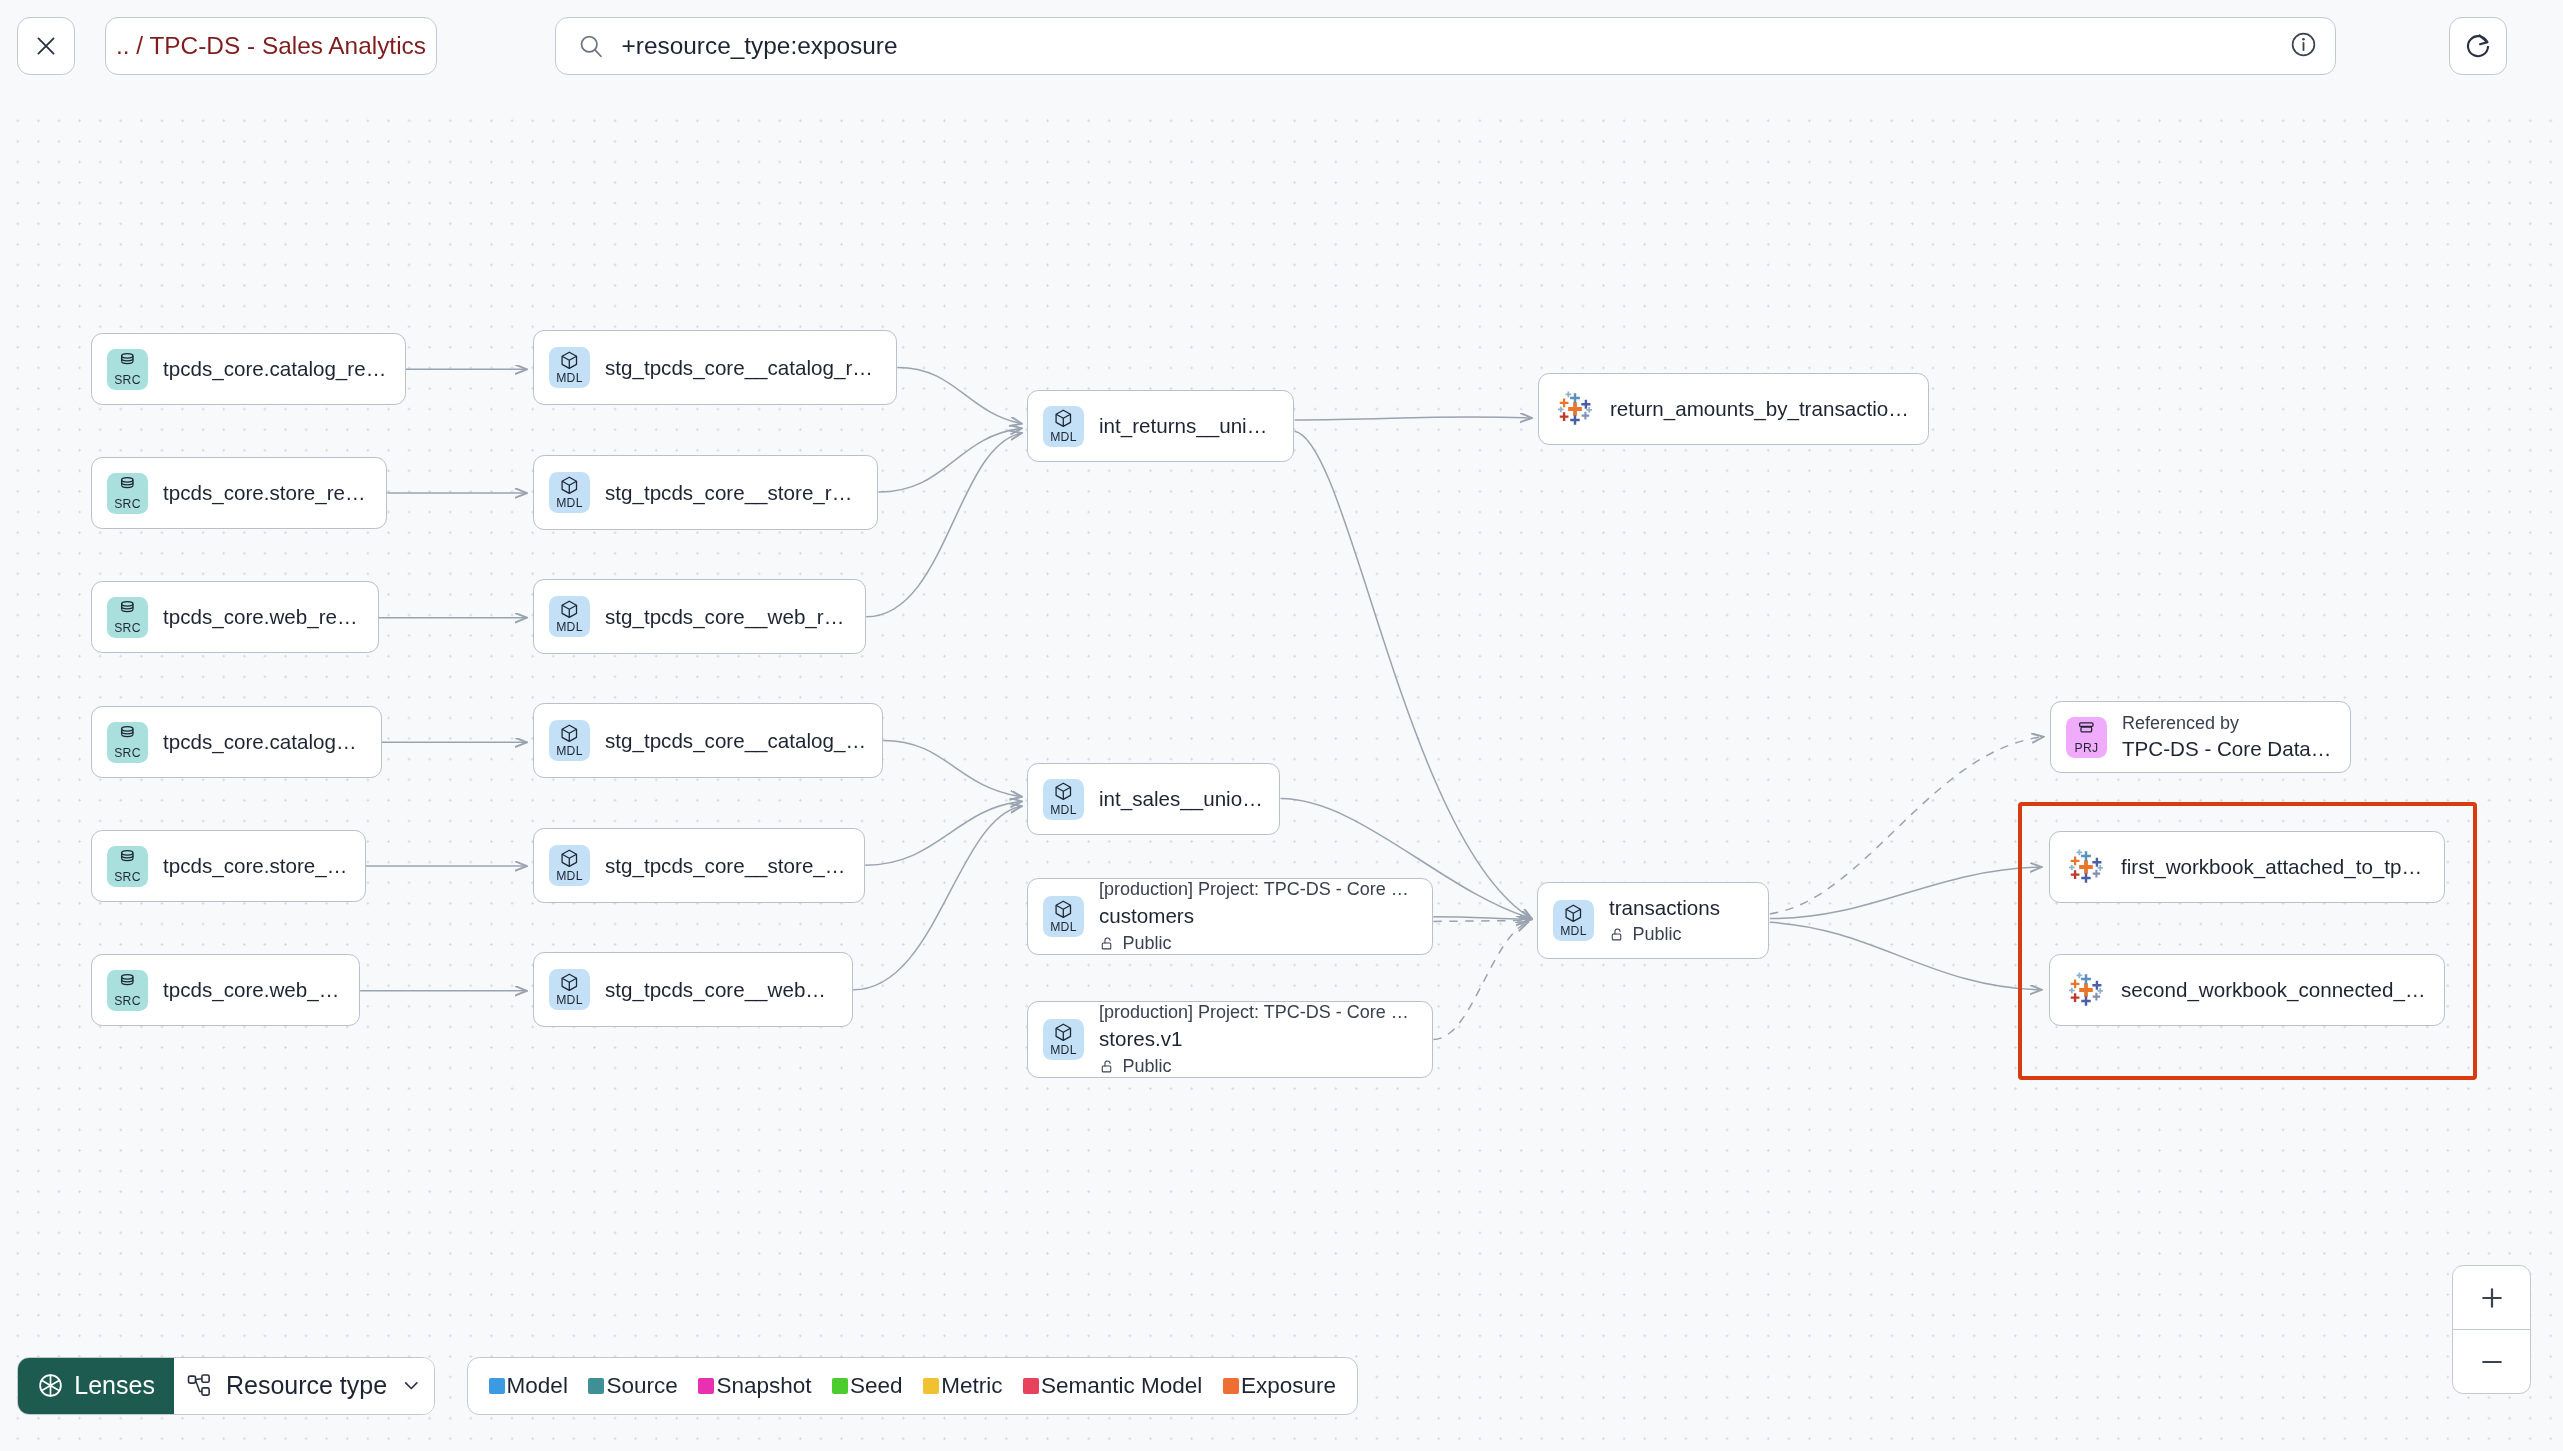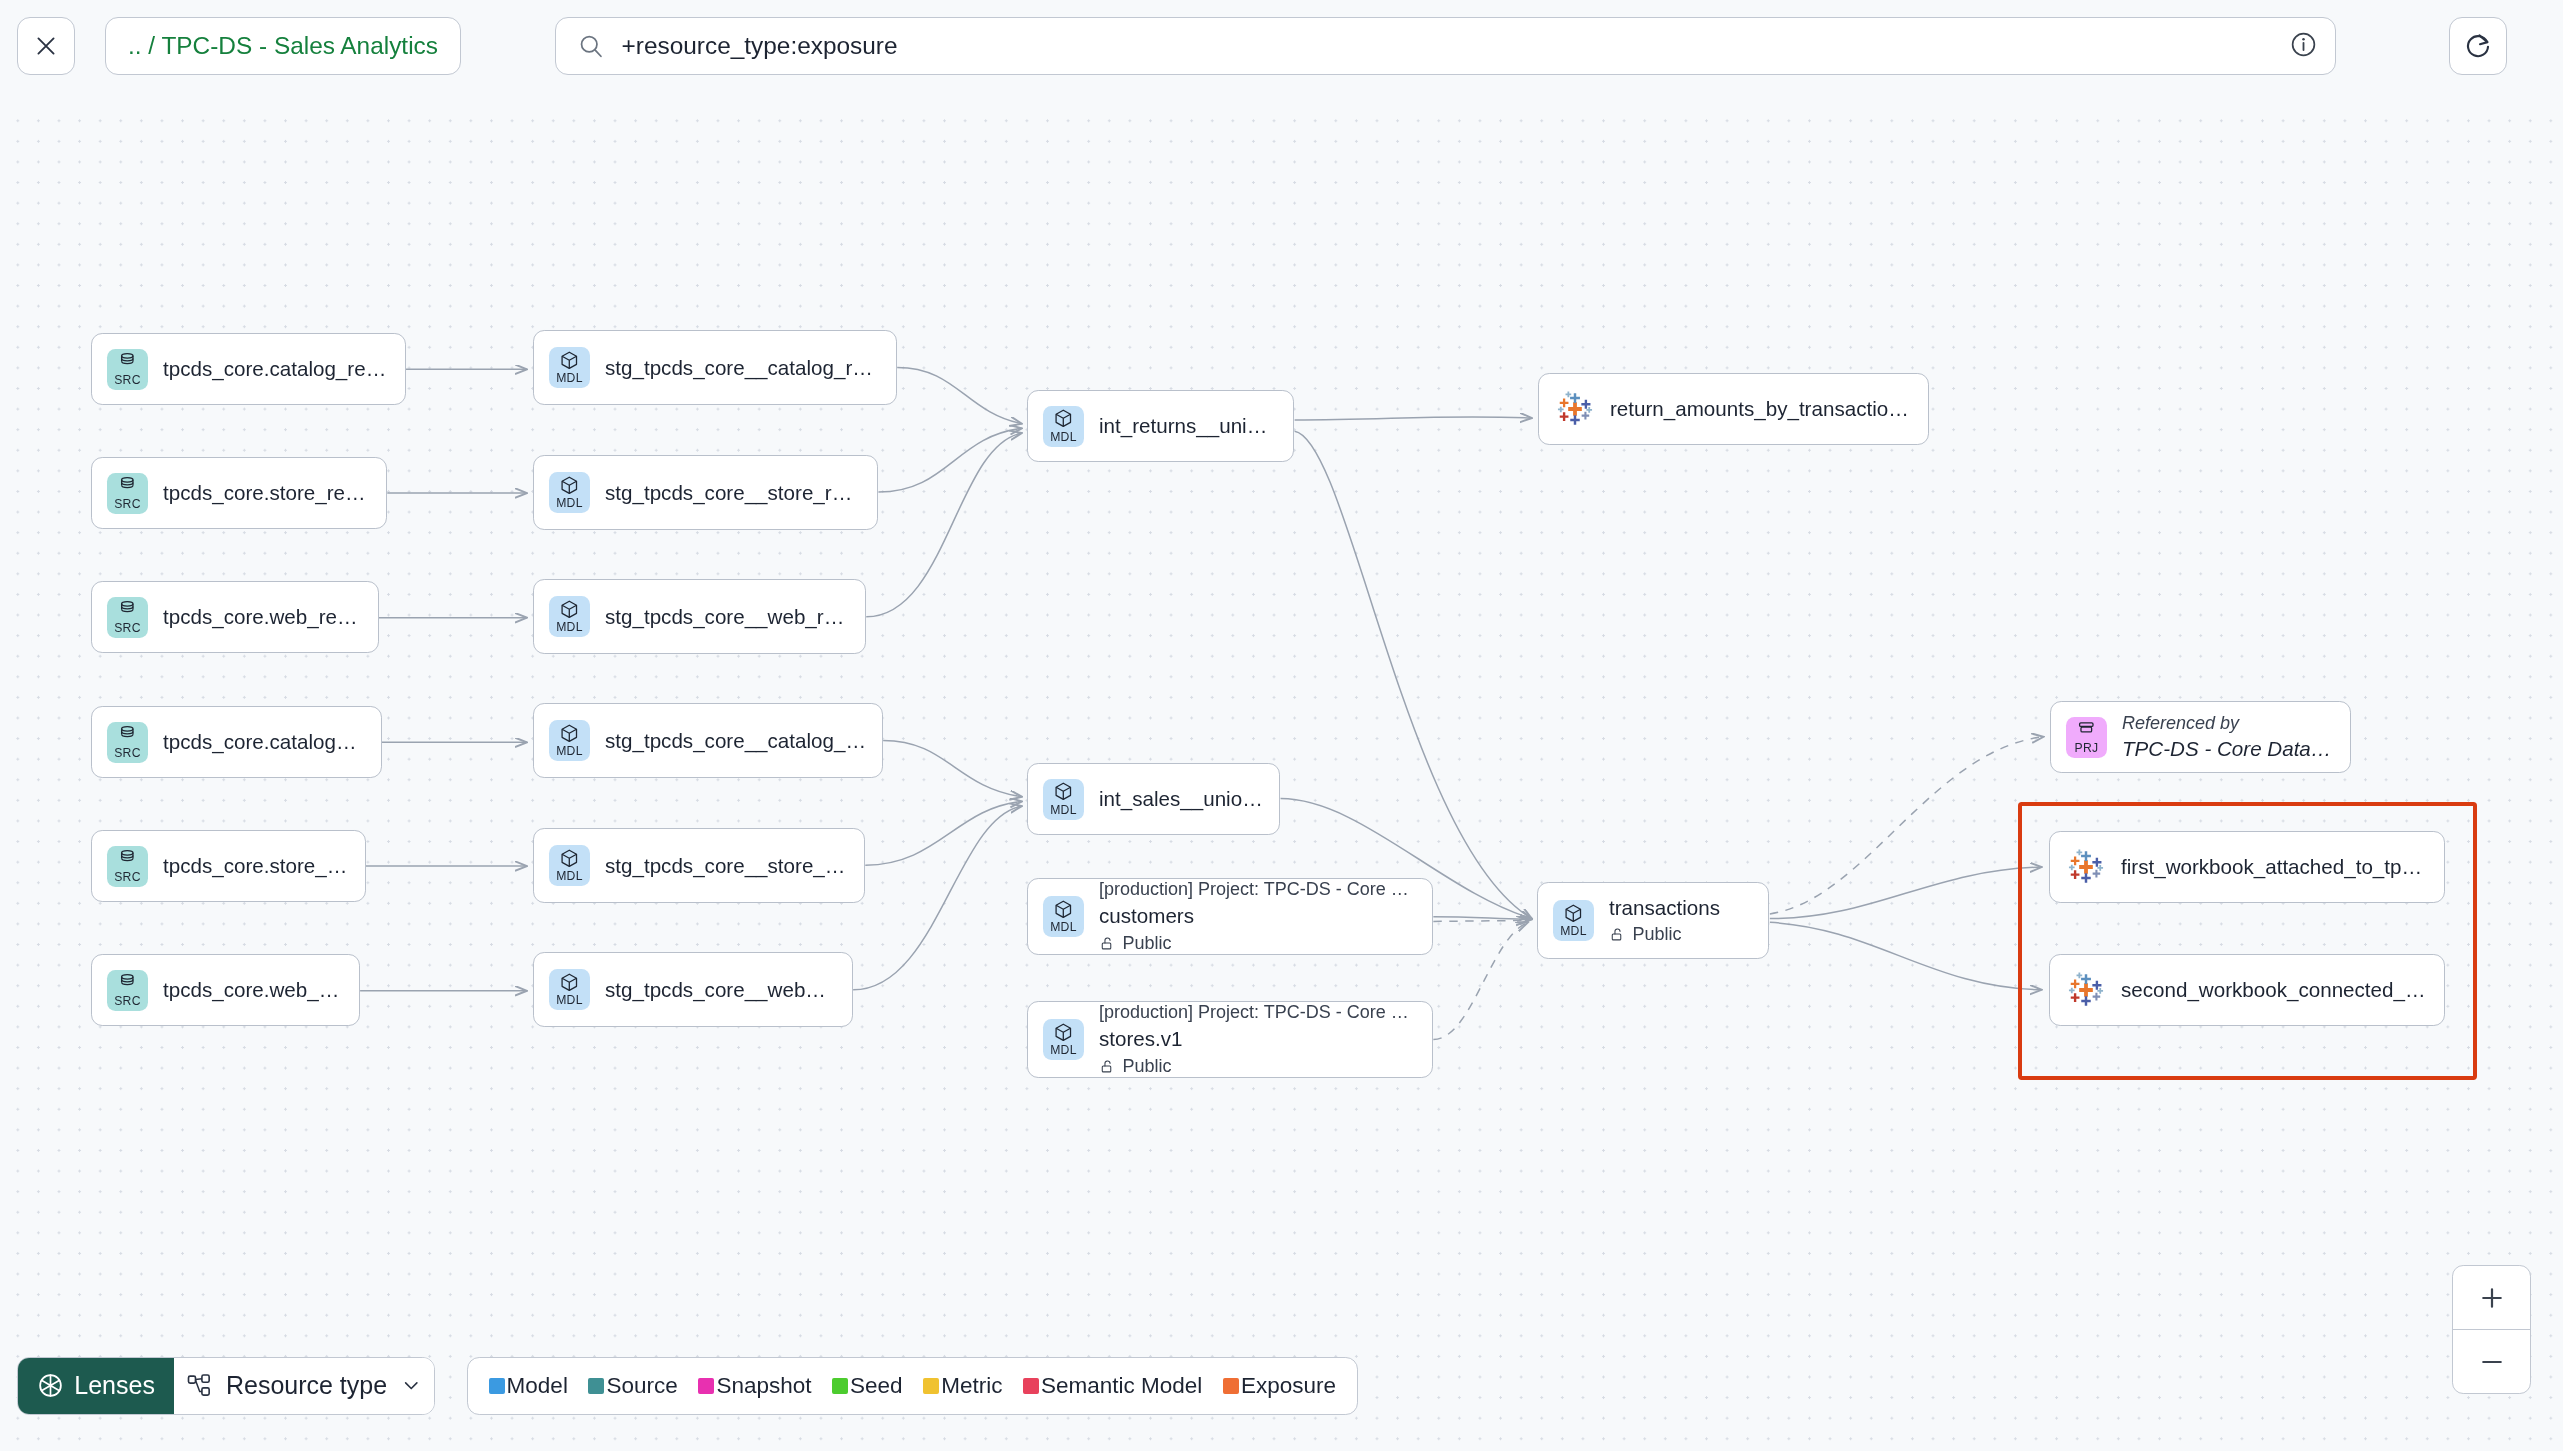--- a/index.html
+++ b/index.html
@@ -29,22 +29,22 @@
     position: absolute;
     background: #ffffff;
     border: 1.5px solid #c2c8d2;
     border-radius: 13px;
     display: flex; align-items: center; justify-content: center;
     cursor: pointer;
   }
   #close-btn { left: 17px; top: 17px; width: 58px; height: 58px; }
   #breadcrumb-btn {
     left: 105px; top: 17px; height: 58px;
-    padding: 0 22px;
-    font-size: 24.4px; color: #15803d;
+    padding: 0 10px;
+    font-size: 24.4px; color: #7f1d1d;
     white-space: nowrap;
   }
   #searchbar {
     position: absolute; left: 555px; top: 17px;
     width: 1781px; height: 58px;
     background: #fff;
     border: 1.5px solid #c2c8d2;
     border-radius: 13px;
     display: flex; align-items: center;
     padding: 0 20.6px;
@@ -489,21 +489,21 @@
         </div>
       </div>
       <div class="node" style="left: 2050px; top: 701px; width: 301px; height: 72px;">
         <div class="badge prj">
           <span class="glyph"><svg width="20.6" height="20.6" viewBox="0 0 24 24">
               <rect x="4.2" y="4.4" width="15.6" height="4.2" rx="1.4" stroke="#1f2733" stroke-width="1.5" fill="none"></rect>
               <rect x="5.8" y="9.4" width="12.4" height="5.6" rx="1.4" stroke="#1f2733" stroke-width="1.5" fill="none"></rect>
             </svg></span>
           <span class="code">PRJ</span>
         </div>
-        <div class="node-body" style="width: 215px; font-style: italic;">
+        <div class="node-body" style="width: 215px;">
           <div class="node-sub">Referenced by</div>
           <div class="node-label">TPC-DS - Core Data Models</div>
         </div>
       </div>
       <div class="node" style="left: 2049px; top: 831px; width: 396px; height: 72px;">
         <div class="badge plain">
           <svg width="36" height="36" viewBox="0 0 38 38">
             <path d="M11.8,19 H26.2 M19,11.8 V26.2" stroke="#e8762c" stroke-width="4" stroke-linecap="butt"></path>
             <path d="M13.8,7.5 H24.2 M19,2.3 V12.7" stroke="#5b8fbe" stroke-width="2.6" stroke-linecap="butt"></path>
             <path d="M14,30.5 H24 M19,25.5 V35.5" stroke="#4a5ea8" stroke-width="2.6" stroke-linecap="butt"></path>

